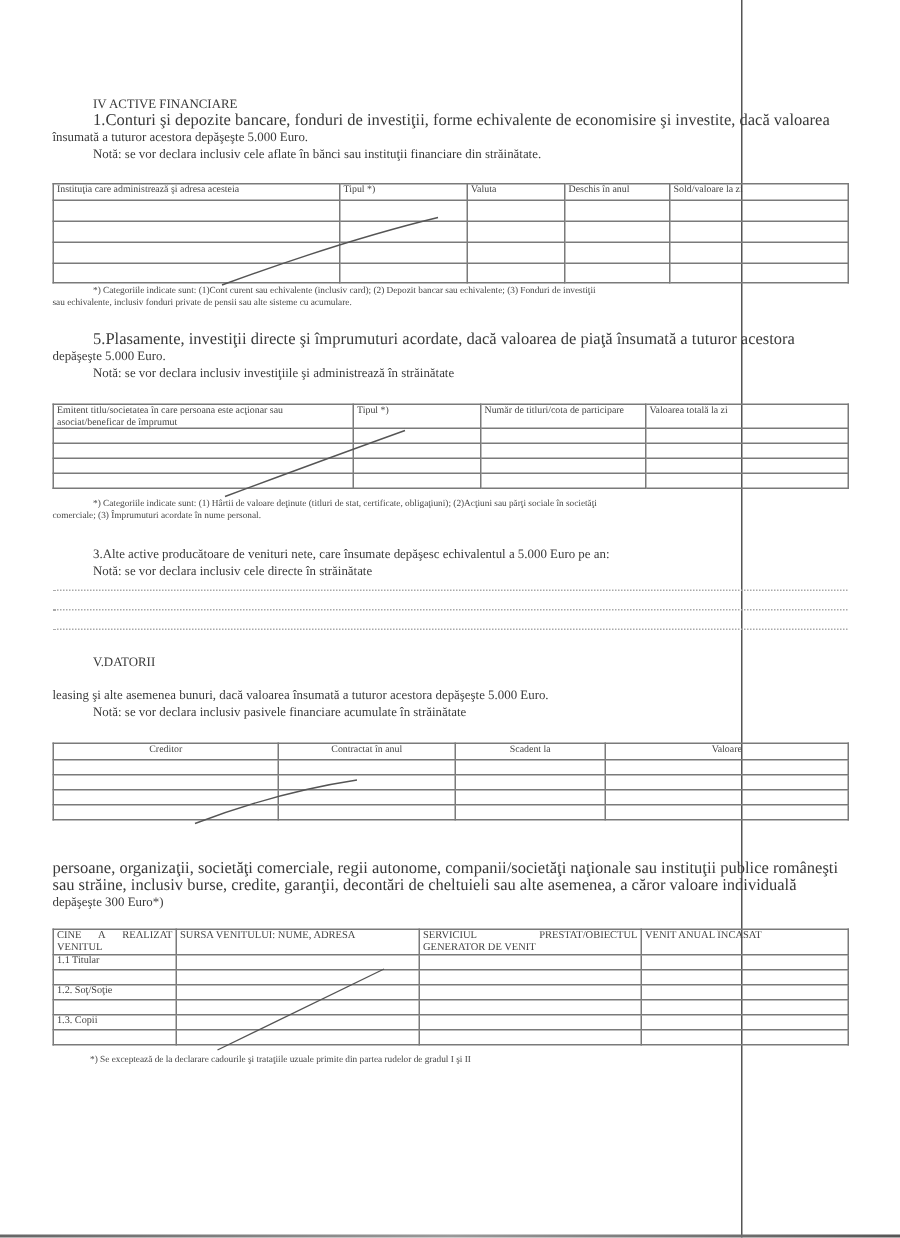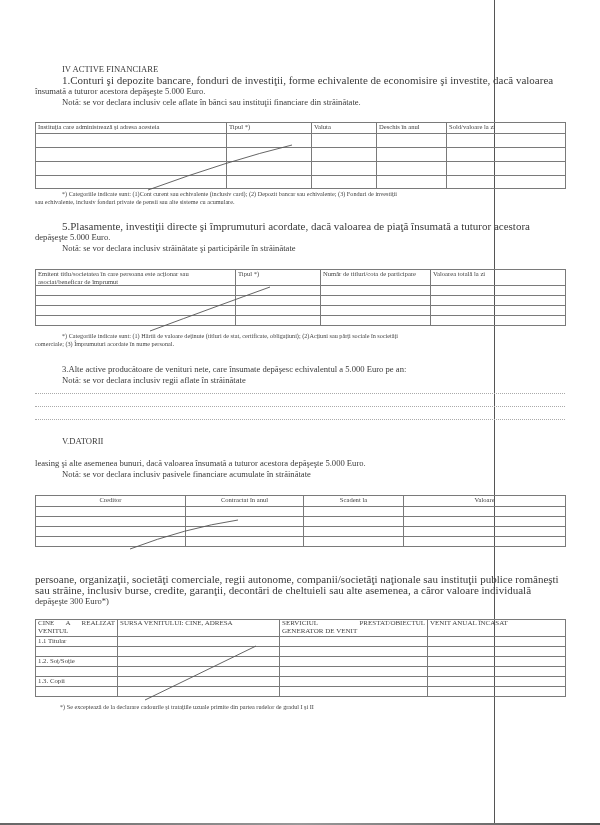--- a/index.html
+++ b/index.html
@@ -78,21 +78,21 @@
   </tbody>
     </table>
   <svg class="diag" style="left:0;top:0;width:600px;height:825px;">
     <path d="M148 190 Q230 160 292 145" stroke="#555" stroke-width="0.9" fill="none"></path>
   </svg>
   <div class="fn-just" style="left:62px;top:190px;width:503px;">*) Categoriile indicate sunt: (1)Cont curent sau echivalente (inclusiv card); (2) Depozit bancar sau echivalente; (3) Fonduri de investiţii</div>
   <div class="fn" style="left:35px;top:198px;">sau echivalente, inclusiv fonduri private de pensii sau alte sisteme cu acumulare.</div>
 
   <div class="just" style="left:62px;top:221px;width:503px;">5.Plasamente, investiţii directe şi împrumuturi acordate, dacă valoarea de piaţă însumată a tuturor acestora</div>
   <div class="t" style="left:35px;top:232px;">depăşeşte 5.000 Euro.</div>
-  <div class="t" style="left:62px;top:243px;">Notă: se vor declara inclusiv străinătate şi participările în străinătate</div>
+  <div class="t" style="left:62px;top:243px;">Notă: se vor declara inclusiv investiţiile şi administrează în străinătate</div>
 
   <table class="grid" style="left:35px;top:269px;width:530px;">
     <colgroup>
         <col style="width:200px">
         <col style="width:85px">
         <col style="width:110px">
         <col style="width:135px">
       </colgroup>
     <tbody>
         <tr>
@@ -127,21 +127,21 @@
         </tr>
   </tbody>
     </table>
   <svg class="diag" style="left:0;top:0;width:600px;height:825px;">
     <path d="M150 331 Q220 305 270 287" stroke="#555" stroke-width="0.9" fill="none"></path>
   </svg>
   <div class="fn-just" style="left:62px;top:332px;width:503px;">*) Categoriile indicate sunt: (1) Hârtii de valoare deţinute (titluri de stat, certificate, obligaţiuni); (2)Acţiuni sau părţi sociale în societăţi</div>
   <div class="fn" style="left:35px;top:340px;">comerciale; (3) Împrumuturi acordate în nume personal.</div>
 
   <div class="t" style="left:62px;top:364px;">3.Alte active producătoare de venituri nete, care însumate depăşesc echivalentul a 5.000 Euro pe an:</div>
-  <div class="t" style="left:62px;top:375px;">Notă: se vor declara inclusiv regii aflate în străinătate</div>
+  <div class="t" style="left:62px;top:375px;">Notă: se vor declara inclusiv cele directe în străinătate</div>
   <div class="dots" style="top:393px;"></div>
   <div class="dots" style="top:406px;"></div>
   <div class="dots" style="top:419px;"></div>
 
   <div class="t" style="left:62px;top:436px;">V.DATORII</div>
   <div class="t" style="left:35px;top:458px;">leasing şi alte asemenea bunuri, dacă valoarea însumată a tuturor acestora depăşeşte 5.000 Euro.</div>
   <div class="t" style="left:62px;top:469px;">Notă: se vor declara inclusiv pasivele financiare acumulate în străinătate</div>
 
   <table class="grid" style="left:35px;top:495px;width:530px;">
     <colgroup>
@@ -194,21 +194,21 @@
   <table class="grid" style="left:35px;top:619px;width:530px;">
     <colgroup>
         <col style="width:82px">
         <col style="width:162px">
         <col style="width:148px">
         <col style="width:138px">
       </colgroup>
     <tbody>
         <tr>
       <td style="height:16px;white-space:normal;text-align:justify;font-size:7px;">CINE A REALIZAT VENITUL</td>
-      <td style="font-size:7px;">SURSA VENITULUI: CINE, ADRESA</td>
+      <td style="font-size:7px;">SURSA VENITULUI: NUME, ADRESA</td>
       <td style="white-space:normal;text-align:justify;font-size:7px;">SERVICIUL PRESTAT/OBIECTUL GENERATOR DE VENIT</td>
       <td style="white-space:normal;text-align:justify;font-size:7px;">VENIT ANUAL ÎNCASAT</td>
     </tr>
     <tr>
           <td class="cell" style="font-size:6.8px">1.1 Titular</td>
           <td class="cell"></td>
           <td class="cell"></td>
           <td class="cell"></td>
         </tr>
     <tr>

